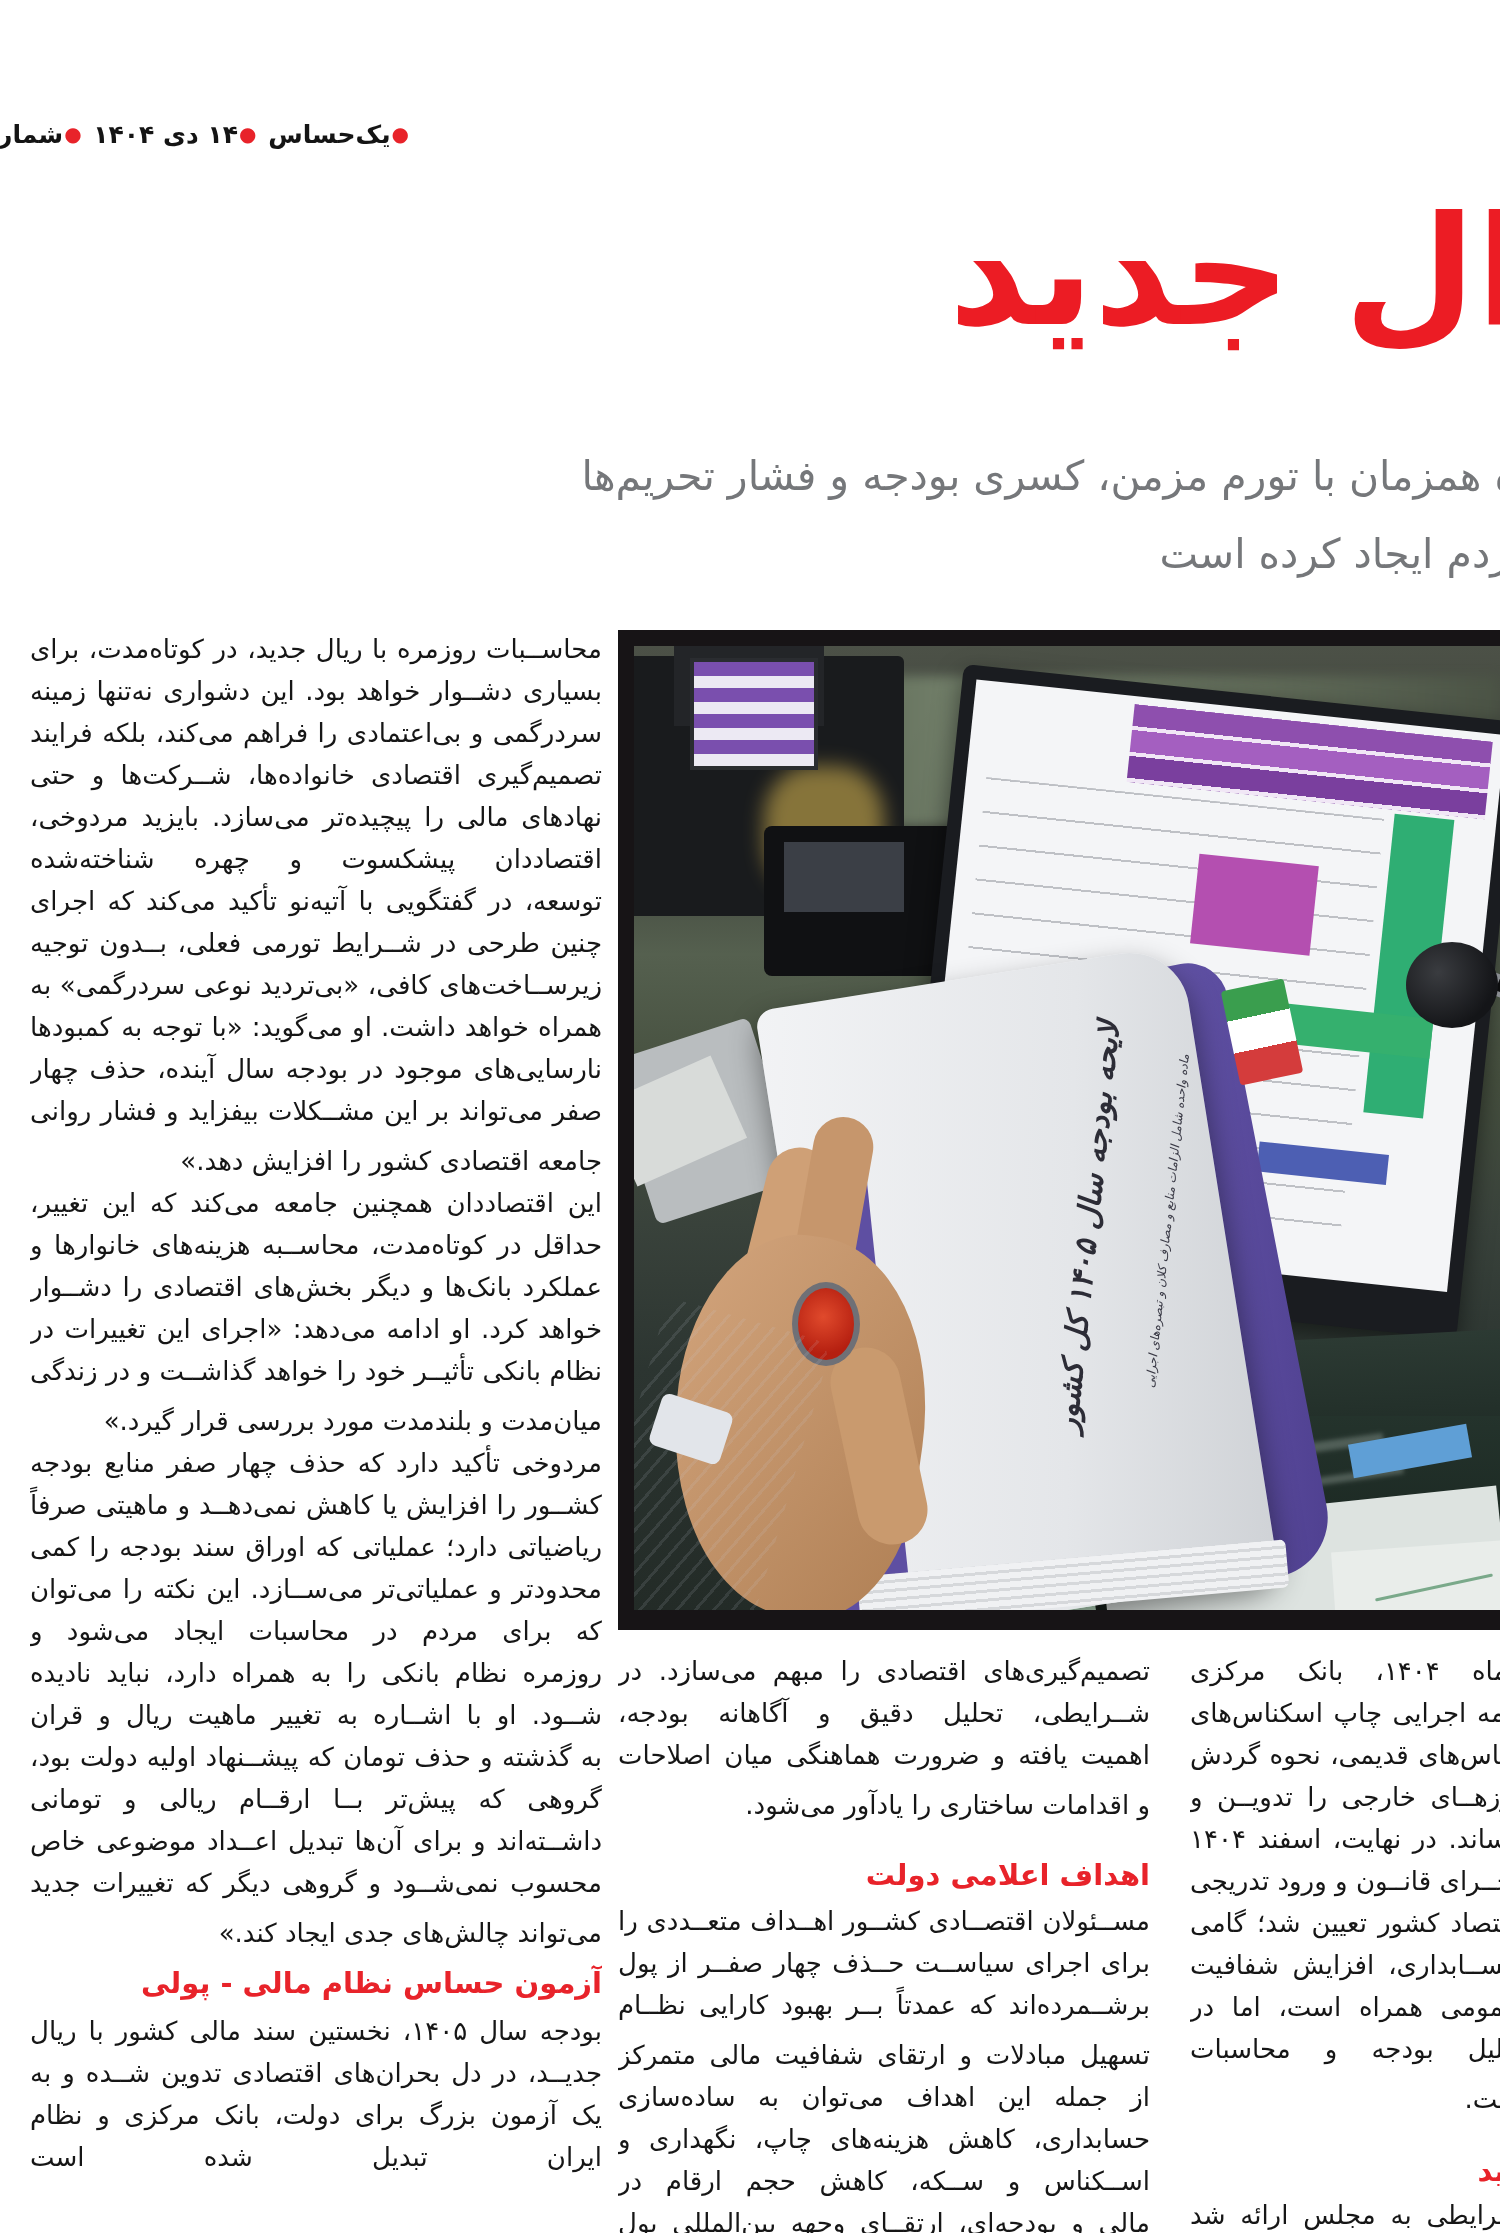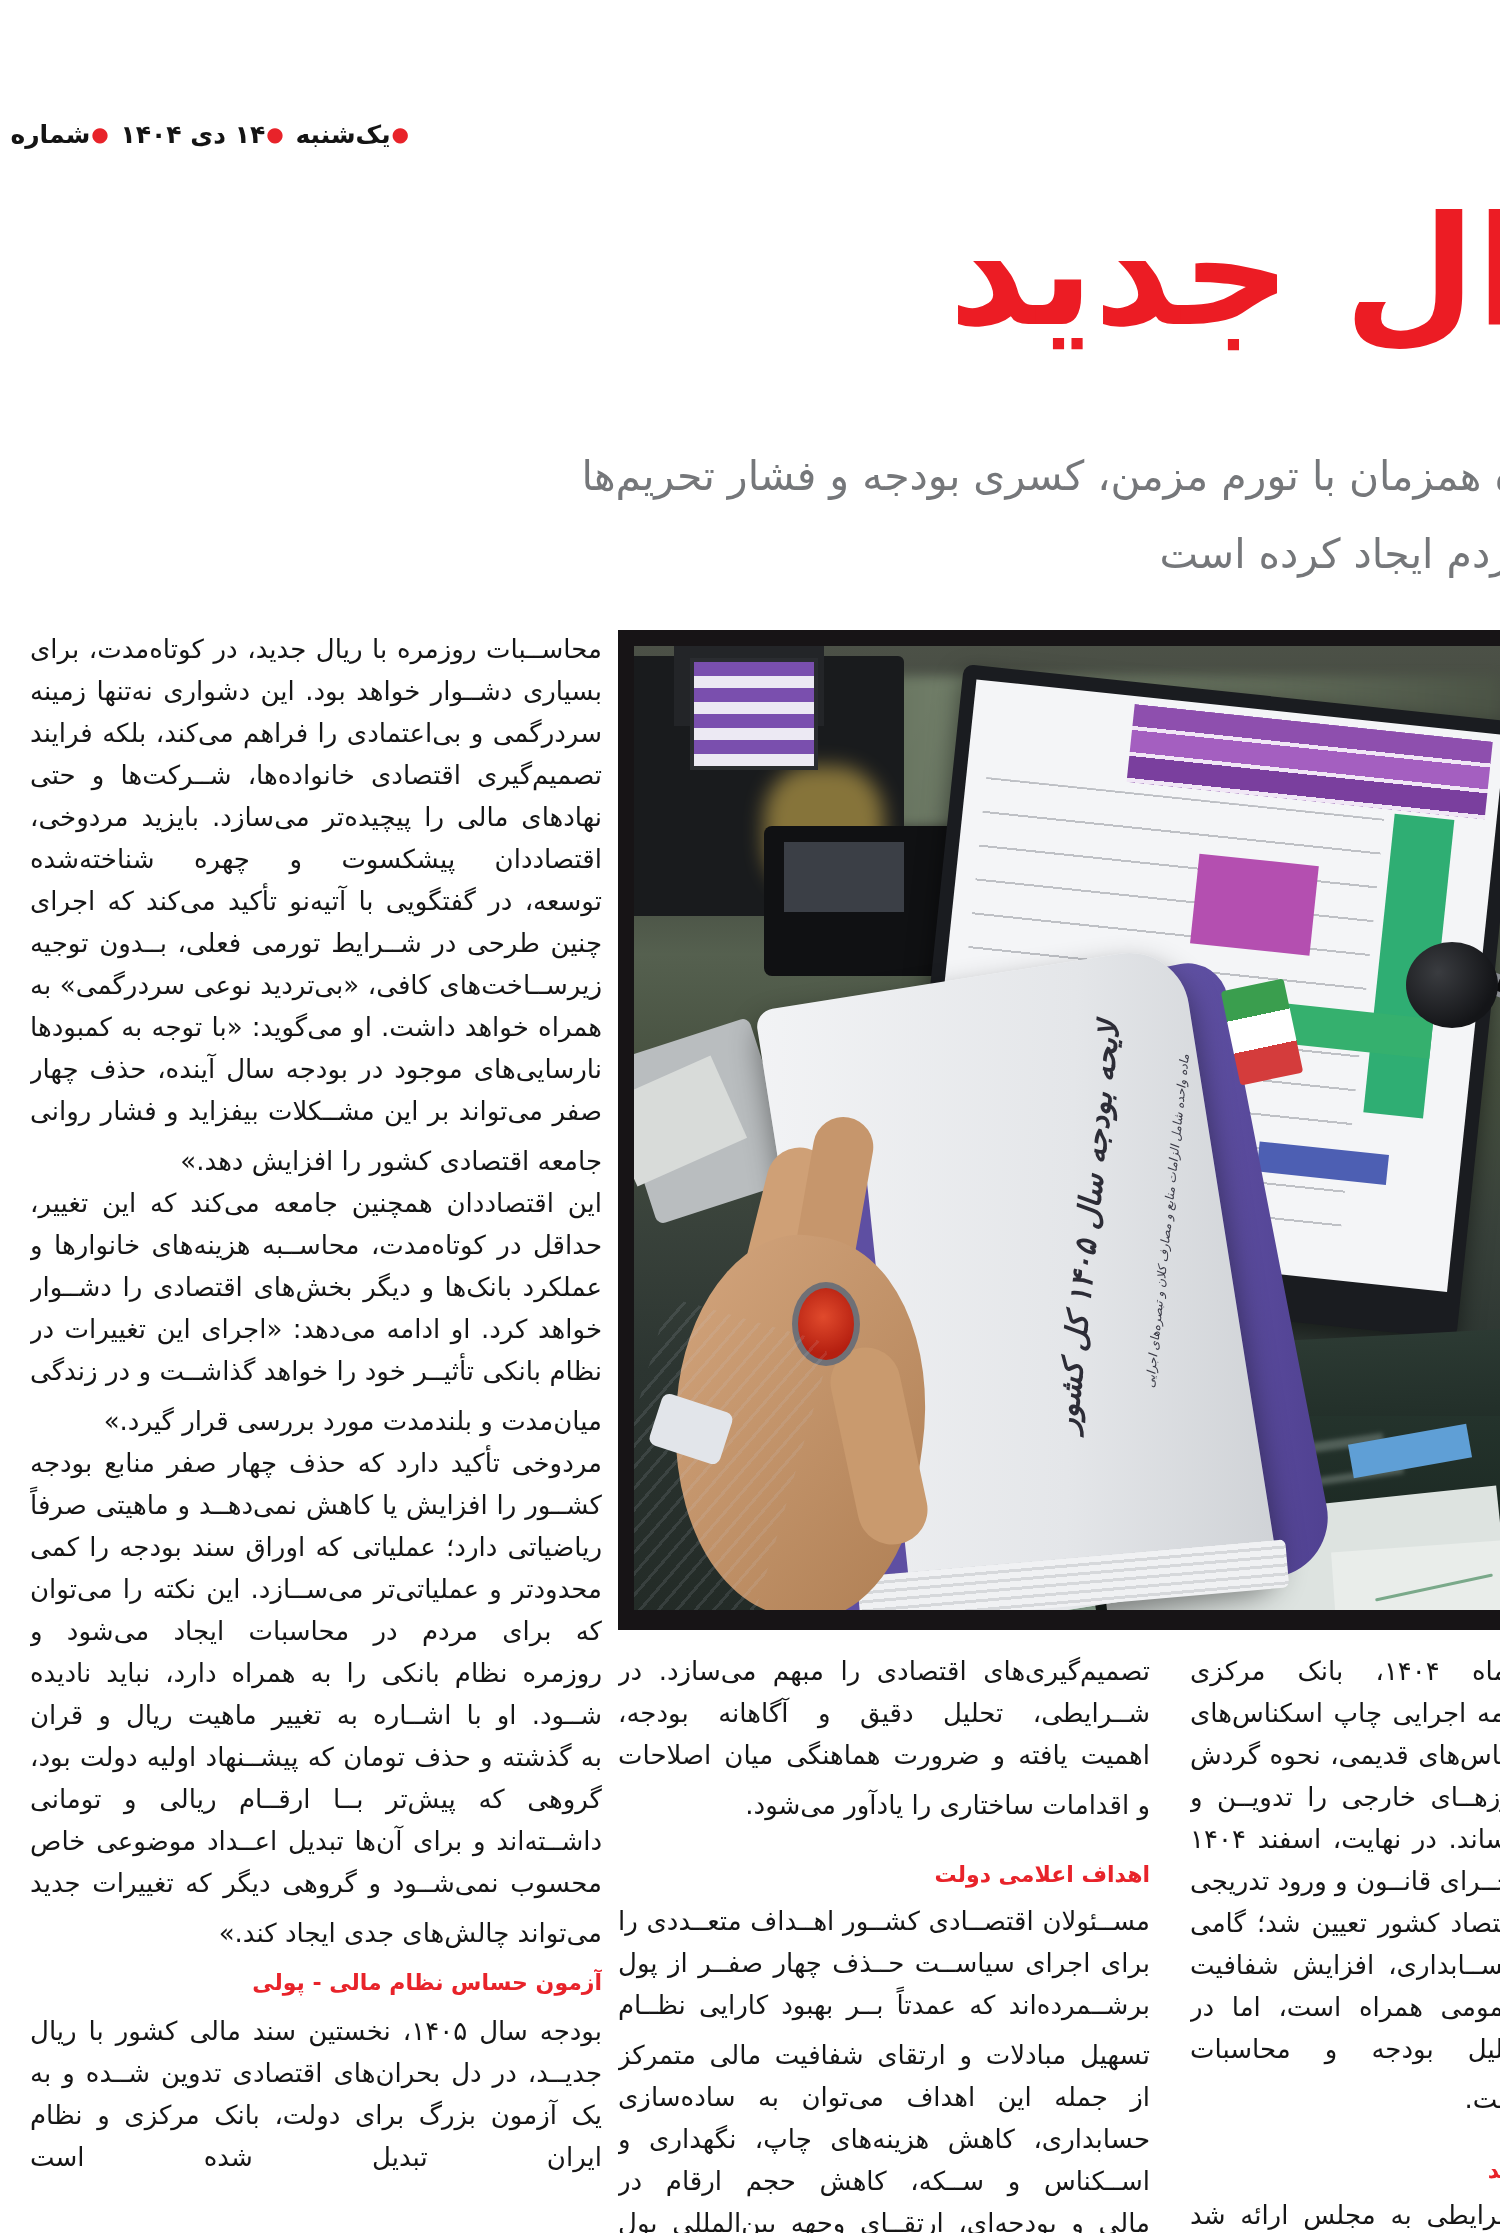--- a/index.html
+++ b/index.html
@@ -19,21 +19,21 @@
   
   .sub1{top:452px;right:-16px;}
   .sub2{top:530px;right:-10px;}
   .subtitle{direction:rtl;white-space:nowrap;color:#75777a;font-size:41px;font-weight:400;}
 
   
   .col{direction:rtl;overflow:hidden;}
   .ln{font-size:26px;line-height:42px;height:42px;color:#161616;overflow:hidden;
       text-align:justify;text-align-last:justify;}
   .ln.pend{text-align-last:right;margin-top:8px;}
-  .subhead{font-size:22px;font-weight:bold;color:#e8232a;line-height:38px;height:38px;
+  .subhead{font-size:29px;font-weight:bold;color:#e8232a;line-height:38px;height:38px;
            margin:10px 0 8px 0;text-align:right;white-space:nowrap;overflow:hidden;}
   .col-left{left:30px;top:628px;width:572px;height:1617px;}
   .col-mid{left:618px;top:1650px;width:532px;height:583px;}
   .col-mid .subhead{margin-top:30px;margin-bottom:6px;}
   .col-right{left:1190px;top:1650px;width:330px;height:583px;}
   .col-right .subhead{margin-top:32px;margin-bottom:4px;}
 
   
   .photo{left:618px;top:630px;width:882px;height:1000px;background:#171416;overflow:hidden;}
   .photo *{position:absolute;}
@@ -121,21 +121,21 @@
         border:6px solid #6f7076;border-radius:50%;}
   .sleeve{left:-14px;top:668px;width:170px;height:330px;background:linear-gradient(115deg,#242b3d,#161b29);
         transform:rotate(16deg);border-radius:20px;
         background-image:repeating-linear-gradient(115deg,rgba(200,205,220,.12) 0 3px,transparent 3px 14px);}
   .cuff{left:20px;top:756px;width:74px;height:54px;background:#e2e5ea;transform:rotate(18deg);border-radius:8px;}
 </style>
 </head>
 <body>
 
 <div class="abs dateline">
-  <span class="dot">●</span><span>یک‌شنبه</span>
+  <span class="dot">●</span><span>یک‌حساس</span>
   <span class="dot">●</span><span>۱۴ دی ۱۴۰۴</span>
   <span class="dot">●</span><span>شماره ۵۱۱</span>
 </div>
 
 <div class="abs headline">ال جدید</div>
 
 <div class="abs subtitle sub1">ه همزمان با تورم مزمن، کسری بودجه و فشار تحریم‌ها</div>
 <div class="abs subtitle sub2">ردم ایجاد کرده است</div>
 
 <div class="abs photo">

